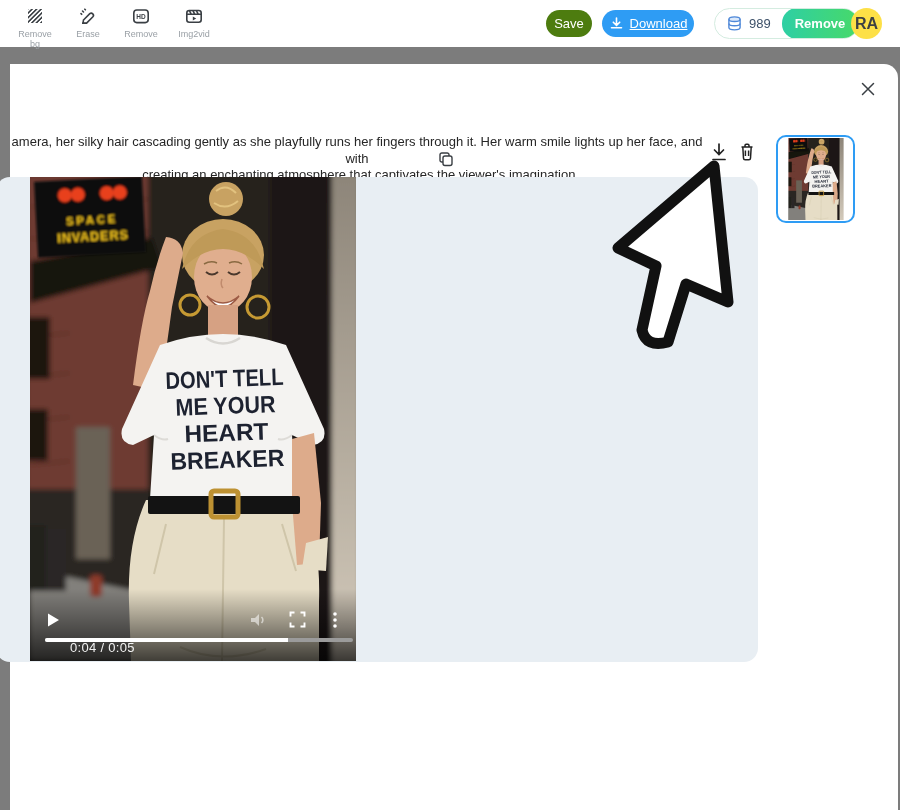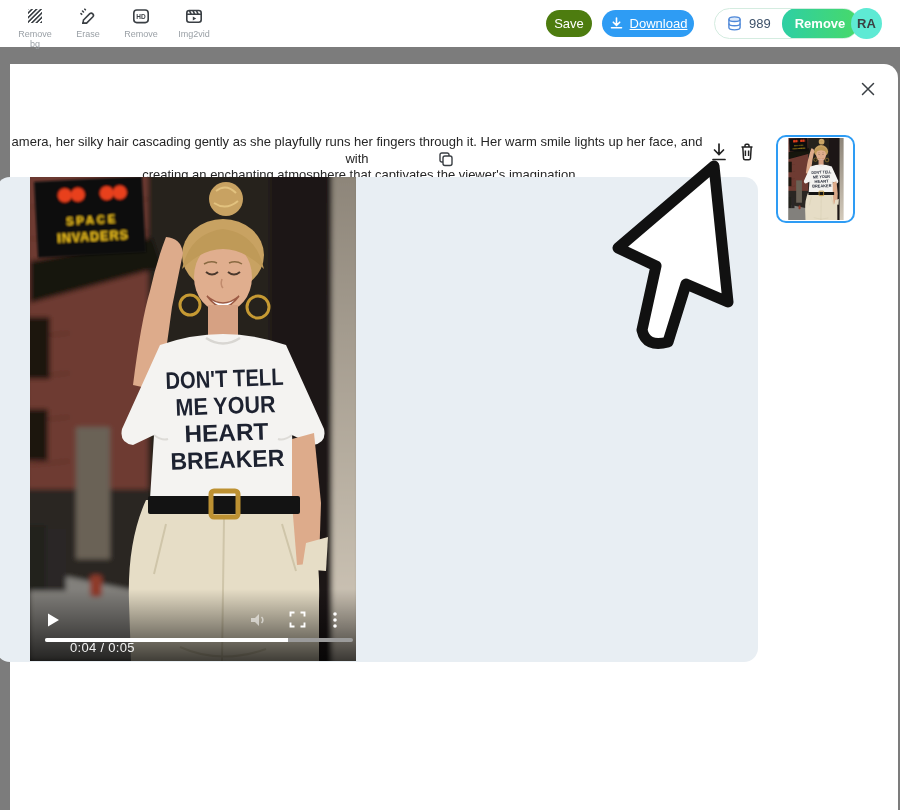--- a/index.html
+++ b/index.html
@@ -12,21 +12,21 @@
   .topbar { position:absolute; left:0; top:0; width:900px; height:47px; background:#fff; z-index:5; }
   .tool { position:absolute; top:6px; width:54px; text-align:center; color:#9aa0a6; font-size:9px; cursor:pointer;padding-left:16px; }
   .tool svg { display:block; margin:0 auto 3px auto; }
   .btn { position:absolute; display:flex; align-items:center; justify-content:center; color:#fff; font-size:13px; border:none; cursor:pointer; font-family:"Liberation Sans",sans-serif; }
   .btn-save { left:546px; top:10px; width:46px; height:27px; border-radius:14px; background:#4d7c0f; }
   .btn-download { left:602px; top:10px; width:92px; height:27px; border-radius:14px; background:#2e9cf4; gap:6px;text-decoration:underline; }
   .credits-group { position:absolute; left:714px; top:8px; height:31px; border:1px solid #d4ece0; border-radius:16px; background:#fff; display:flex; align-items:center; overflow:hidden; }
   .credits-left { display:flex; align-items:center; gap:6px; padding:0 11px; cursor:pointer; }
   .credits-num { color:#3d5169; font-size:13px; }
   .btn-upgrade { position:relative; height:31px; padding:0 13px; border-radius:15px; background:linear-gradient(90deg,#2ecfa4,#47d96a); color:#fff; font-size:13px; font-weight:bold; display:flex; align-items:center; cursor:pointer; }
-  .avatar { position:absolute; left:851px; top:8px; width:31px; height:31px; border-radius:50%; background:#5eead4; color:#3c4043; font-size:13px; font-weight:bold; display:flex; align-items:center; justify-content:center; cursor:pointer; }
+  .avatar { position:absolute; left:851px; top:8px; width:31px; height:31px; border-radius:50%; background:#fde047; color:#3c4043; font-size:16px; font-weight:bold; display:flex; align-items:center; justify-content:center; cursor:pointer; }
 
   
   .modal { position:absolute; left:10px; top:64px; width:888px; height:746px; background:#fff; border-radius:0 14px 0 0; z-index:2;text-align:center; }
   .close-btn { position:absolute; left:846px; top:14px; width:24px; height:24px; background:none; border:none; cursor:pointer; }
   .prompt { position:absolute; left:0; top:70px; width:694px; font-size:13px; line-height:16.5px; color:#262626; }
   .icon-btn { position:absolute; background:none; border:none; cursor:pointer; padding:0; }
   .dl-btn { left:699px; top:76px; }
   .trash-btn { left:727px; top:76px; }
   .copy-btn { left:428px; top:87px; }
 

